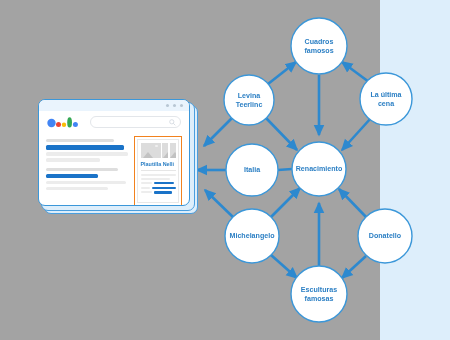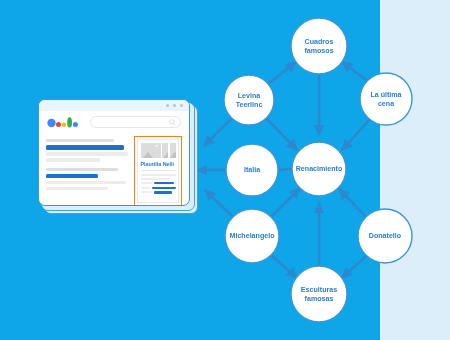--- a/index.html
+++ b/index.html
@@ -10,21 +10,21 @@
     width: 450px;
     height: 340px;
     overflow: hidden;
     background: #ddeefb;
     font-family: "Liberation Sans", sans-serif;
   }
   #stage {
     position: relative;
     width: 380px;
     height: 340px;
-    background: #0ea5e9;
+    background: #a3a3a3;
   }
   #graph-svg {
     position: absolute;
     left: 0;
     top: 0;
     width: 450px;
     height: 340px;
   }
   .node-circle {
     fill: #ffffff;

